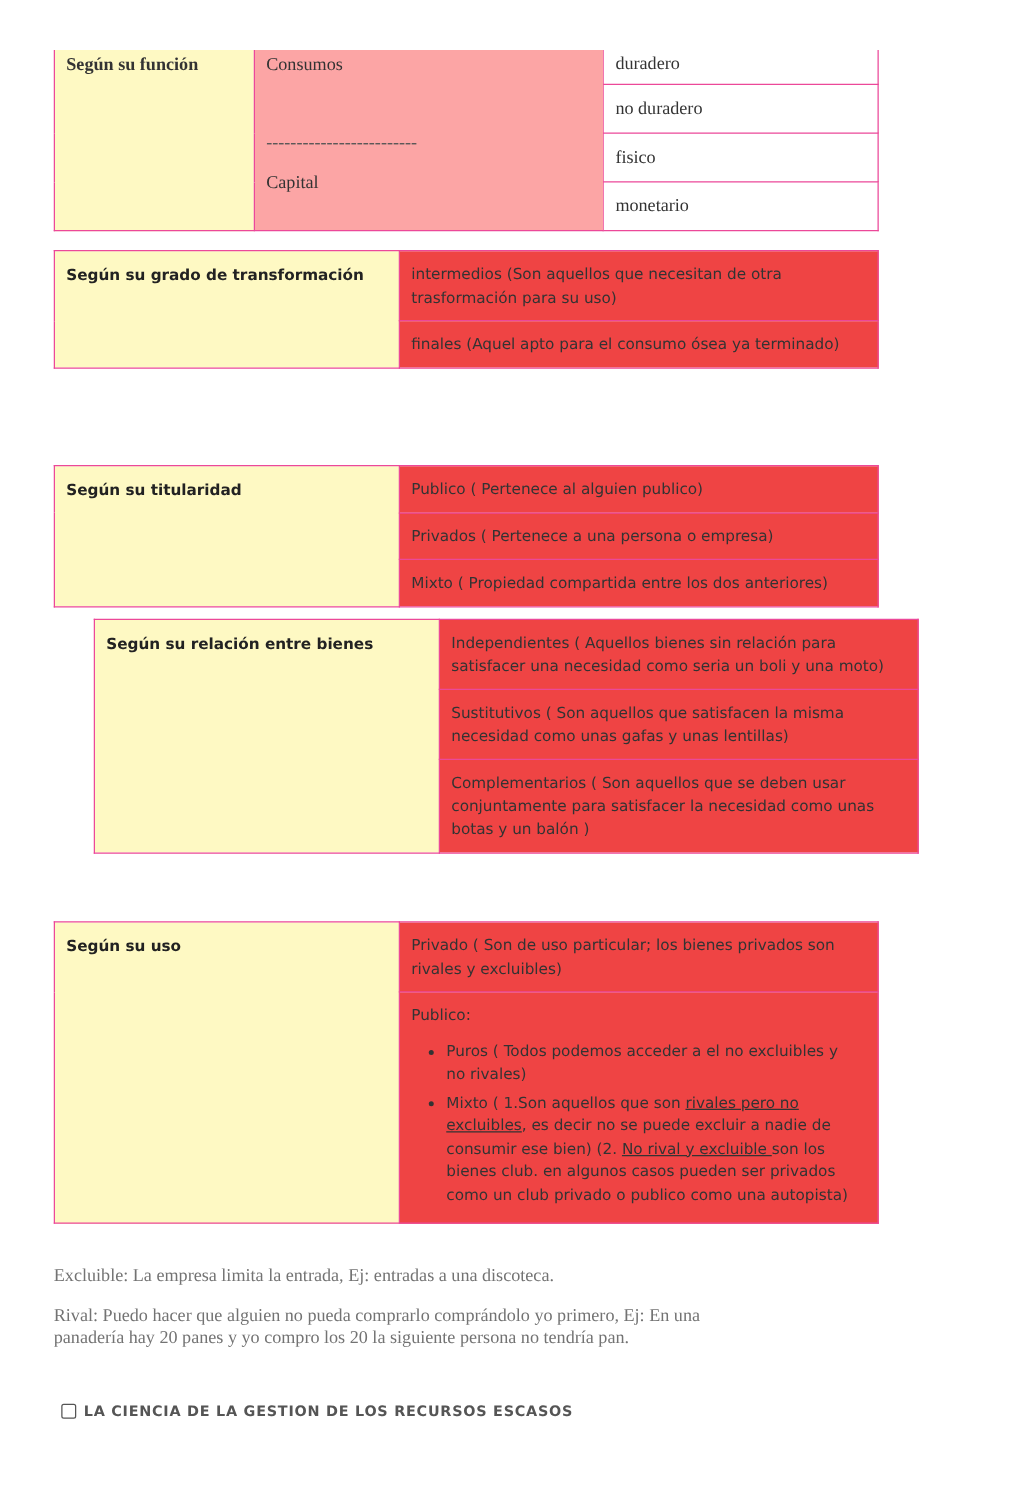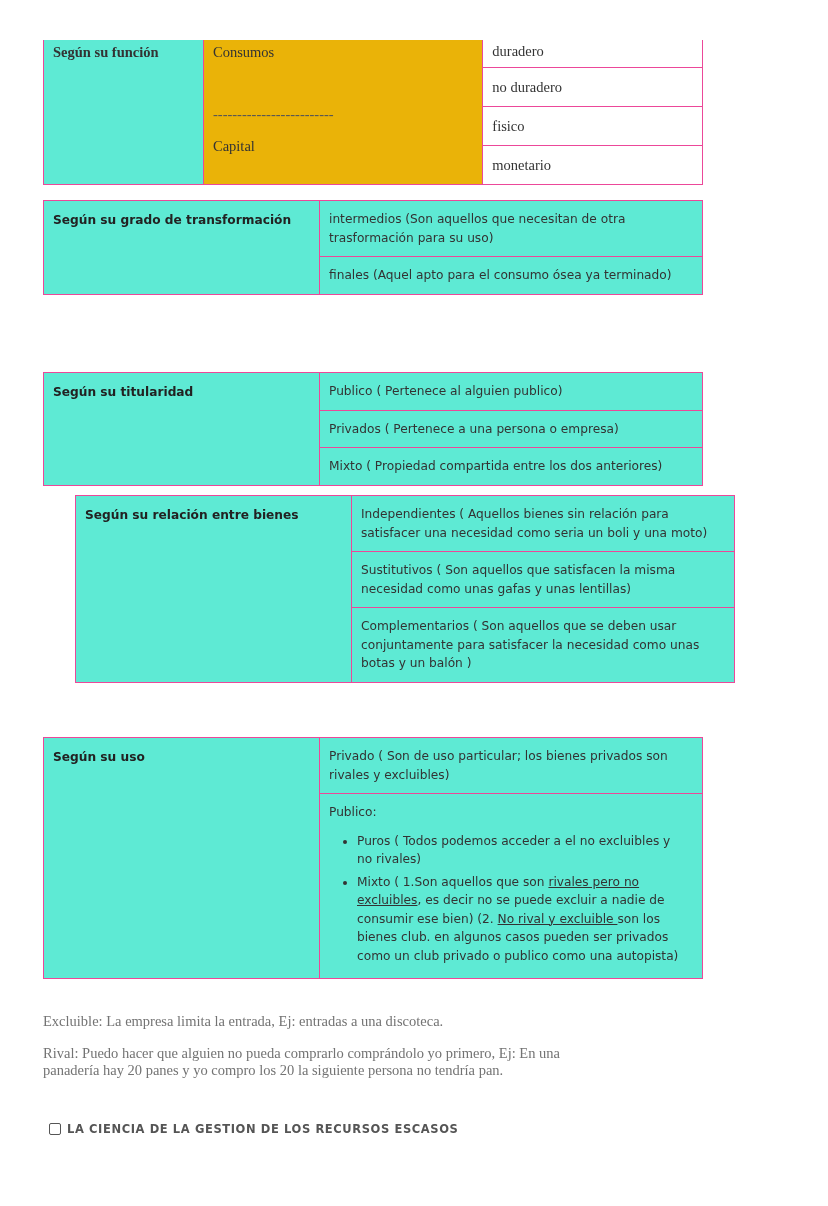--- a/index.html
+++ b/index.html
@@ -1,40 +1,40 @@
 <!DOCTYPE html>
 <html><head>
 <meta charset="utf-8">
 <style>
   html, body { margin: 0; padding: 0; background: #ffffff; }
   body { width: 828px; height: 1206px; position: relative; overflow: hidden; color: #333; }
 
   table.tbl { position: absolute; left: 43px; width: 660px; border-collapse: collapse; table-layout: fixed; }
   table.tbl td { border: 1px solid #ec4899; vertical-align: top; padding: 0 9px; }
-  td.head { background: #5eead4; font-weight: bold; color: #222; }
+  td.head { background: #fef9c3; font-weight: bold; color: #222; }
 
   
   #t1 { top: 40px; }
   #t1 td { font-family: "Liberation Serif", "DejaVu Serif", serif; font-size: 14.5px; color: #333; }
   #t1 td.head { font-family: "Liberation Serif", "DejaVu Serif", serif; font-size: 14.5px; padding-top: 4px; }
-  #t1 td.mid { background: #eab308; padding-top: 4px; position: relative; margin-top: 33px; }
+  #t1 td.mid { background: #fca5a5; padding-top: 4px; position: relative; margin-top: 33px; }
   #t1 td.sub { height: 26px; line-height: 26px; padding-top: 0; }
   #t1 td.sub.r1 { height: 27px; line-height: 22px; border-top: none; }
   #t1 td.sub.r2 { height: 38px; line-height: 38px; }
   #t1 td.sub.r3 { height: 38px; line-height: 38px; }
   #t1 td.sub.r4 { height: 38px; line-height: 38px; }
   #t1 tr:first-child td { border-top: none; }
   .dashes { position: absolute; left: 9px; top: 66px; color: #555; letter-spacing: 0px; }
   .capital { position: absolute; left: 9px; top: 98px; }
   .consumos { position: absolute; left: 9px; top: 4px; }
 
   
   .tbl.s td { font-family: "DejaVu Sans", "Liberation Sans", sans-serif; font-size: 12.2px; line-height: 18.5px; }
   .tbl.s td.head { padding-top: 10px; }
-  .tbl.s td.val { padding-top: 9px; padding-bottom: 9px; background: #5eead4; color: #333; }
+  .tbl.s td.val { padding-top: 9px; padding-bottom: 9px; background: #ef4444; color: #333; }
   .tbl.s col.c1 { width: 276px; }
 
   #t2 { top: 200px; }
   #t3 { top: 328px; margin-top: 44px; }
   #t4 { top: 495px; margin-left: 32px; }
   #t5 { top: 737px; }
 
   ul.blist { margin: 10px 0 0 0; padding-left: 24px; }
   ul.blist li { margin: 4px; }
   .ul { text-decoration: underline; }

